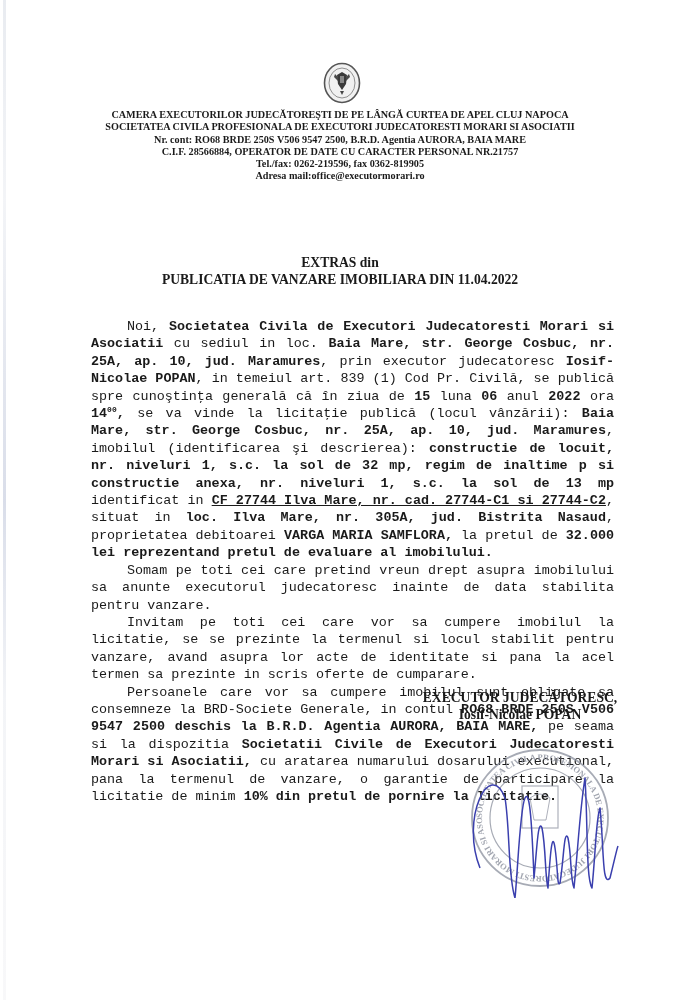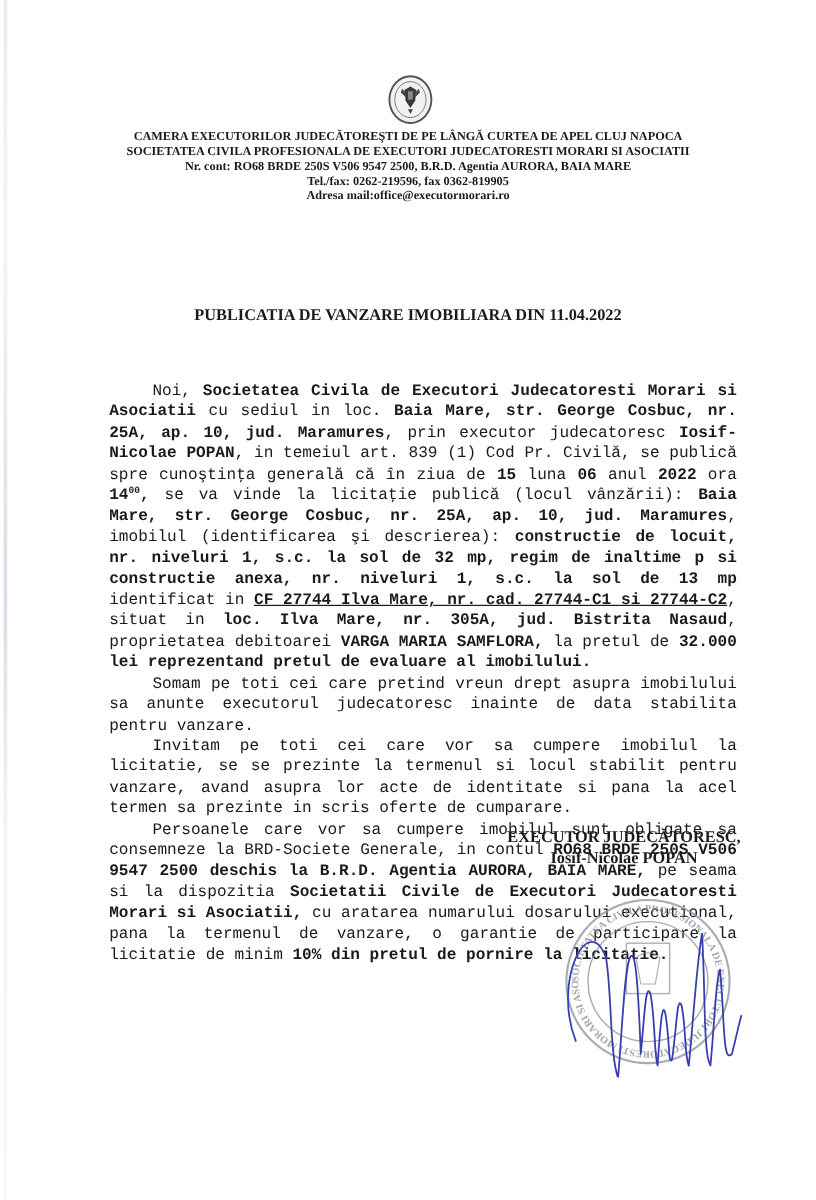--- a/index.html
+++ b/index.html
@@ -50,25 +50,27 @@
   <path d="M19 10 L24 13 L23 22 L19 28 L15 22 L14 13 Z" fill="#3a3a3a"></path>
   <path d="M12 12 L15 15 L15 19 L11 15 Z M26 12 L23 15 L23 19 L27 15 Z" fill="#4a4a4a"></path>
   <rect x="17" y="14" width="4" height="7" fill="#888"></rect>
   <path d="M17 29 L19 33 L21 29 Z" fill="#444"></path>
 </svg>
 
 <div class="header">
   <div>CAMERA EXECUTORILOR JUDECĂTOREŞTI DE PE LÂNGĂ CURTEA DE APEL CLUJ NAPOCA</div>
   <div>SOCIETATEA CIVILA PROFESIONALA DE EXECUTORI JUDECATORESTI MORARI SI ASOCIATII</div>
   <div>Nr. cont: RO68 BRDE 250S V506 9547 2500, B.R.D. Agentia AURORA, BAIA MARE</div>
+  <div>C.I.F.  28566884, OPERATOR DE DATE CU CARACTER PERSONAL NR.21757</div>
   <div>Tel./fax: 0262-219596,  fax 0362-819905</div>
   <div>Adresa mail:office@executormorari.ro</div>
 </div>
 
 <div class="title-block">
+  <div>EXTRAS din</div>
   <div>PUBLICATIA DE VANZARE IMOBILIARA DIN 11.04.2022</div>
 </div>
 
 <div class="body-text">
   <p><span>Noi, </span><b>Societatea Civila de Executori Judecatoresti Morari si Asociatii</b><span> cu sediul in loc. </span><b>Baia Mare, str. George Cosbuc, nr. 25A, ap. 10, jud. Maramures</b><span>, prin executor judecatoresc </span><b>Iosif-Nicolae POPAN</b><span>, in temeiul art. 839 (1) Cod Pr. Civilă, se publică spre cunoştinţa generală că în ziua de </span><b>15</b><span> luna </span><b>06</b><span> anul </span><b>2022</b><span> ora </span><b>14</b><sup>00</sup><b>,</b><span> se va vinde la licitaţie publică (locul vânzării): </span><b>Baia Mare, str. George Cosbuc, nr. 25A, ap. 10, jud. Maramures</b><span>, imobilul (identificarea şi descrierea): </span><b>constructie de locuit, nr. niveluri 1, s.c. la sol de 32 mp, regim de inaltime p si constructie anexa, nr. niveluri 1, s.c. la sol de 13 mp</b><span> identificat in </span><b><u>CF 27744 Ilva Mare,  nr. cad. 27744-C1 si 27744-C2</u></b><span>, situat in </span><b>loc. Ilva Mare, nr. 305A, jud. Bistrita Nasaud</b><span>, proprietatea debitoarei </span><b>VARGA MARIA SAMFLORA,</b><span> la pretul de </span><b>32.000 lei reprezentand pretul de evaluare al imobilului.</b></p>
   <p>Somam pe toti cei care pretind vreun drept asupra imobilului sa anunte executorul judecatoresc inainte de data stabilita pentru vanzare.</p>
   <p>Invitam pe toti cei care vor sa cumpere imobilul la licitatie, se se prezinte la termenul si locul stabilit pentru vanzare, avand asupra lor acte de identitate si pana la acel termen sa prezinte in scris oferte de cumparare.</p>
   <p><span>Persoanele care vor sa cumpere imobilul sunt obligate sa consemneze la BRD-Societe Generale, in contul </span><b>RO68 BRDE 250S V506 9547 2500  deschis la B.R.D. Agentia AURORA, BAIA MARE,</b><span> pe seama si la dispozitia </span><b>Societatii Civile de Executori Judecatoresti Morari si Asociatii,</b><span> cu aratarea numarului dosarului executional, pana la termenul de vanzare, o garantie de participare la licitatie de minim </span><b>10% din pretul de pornire la licitatie.</b></p>
 </div>
 

